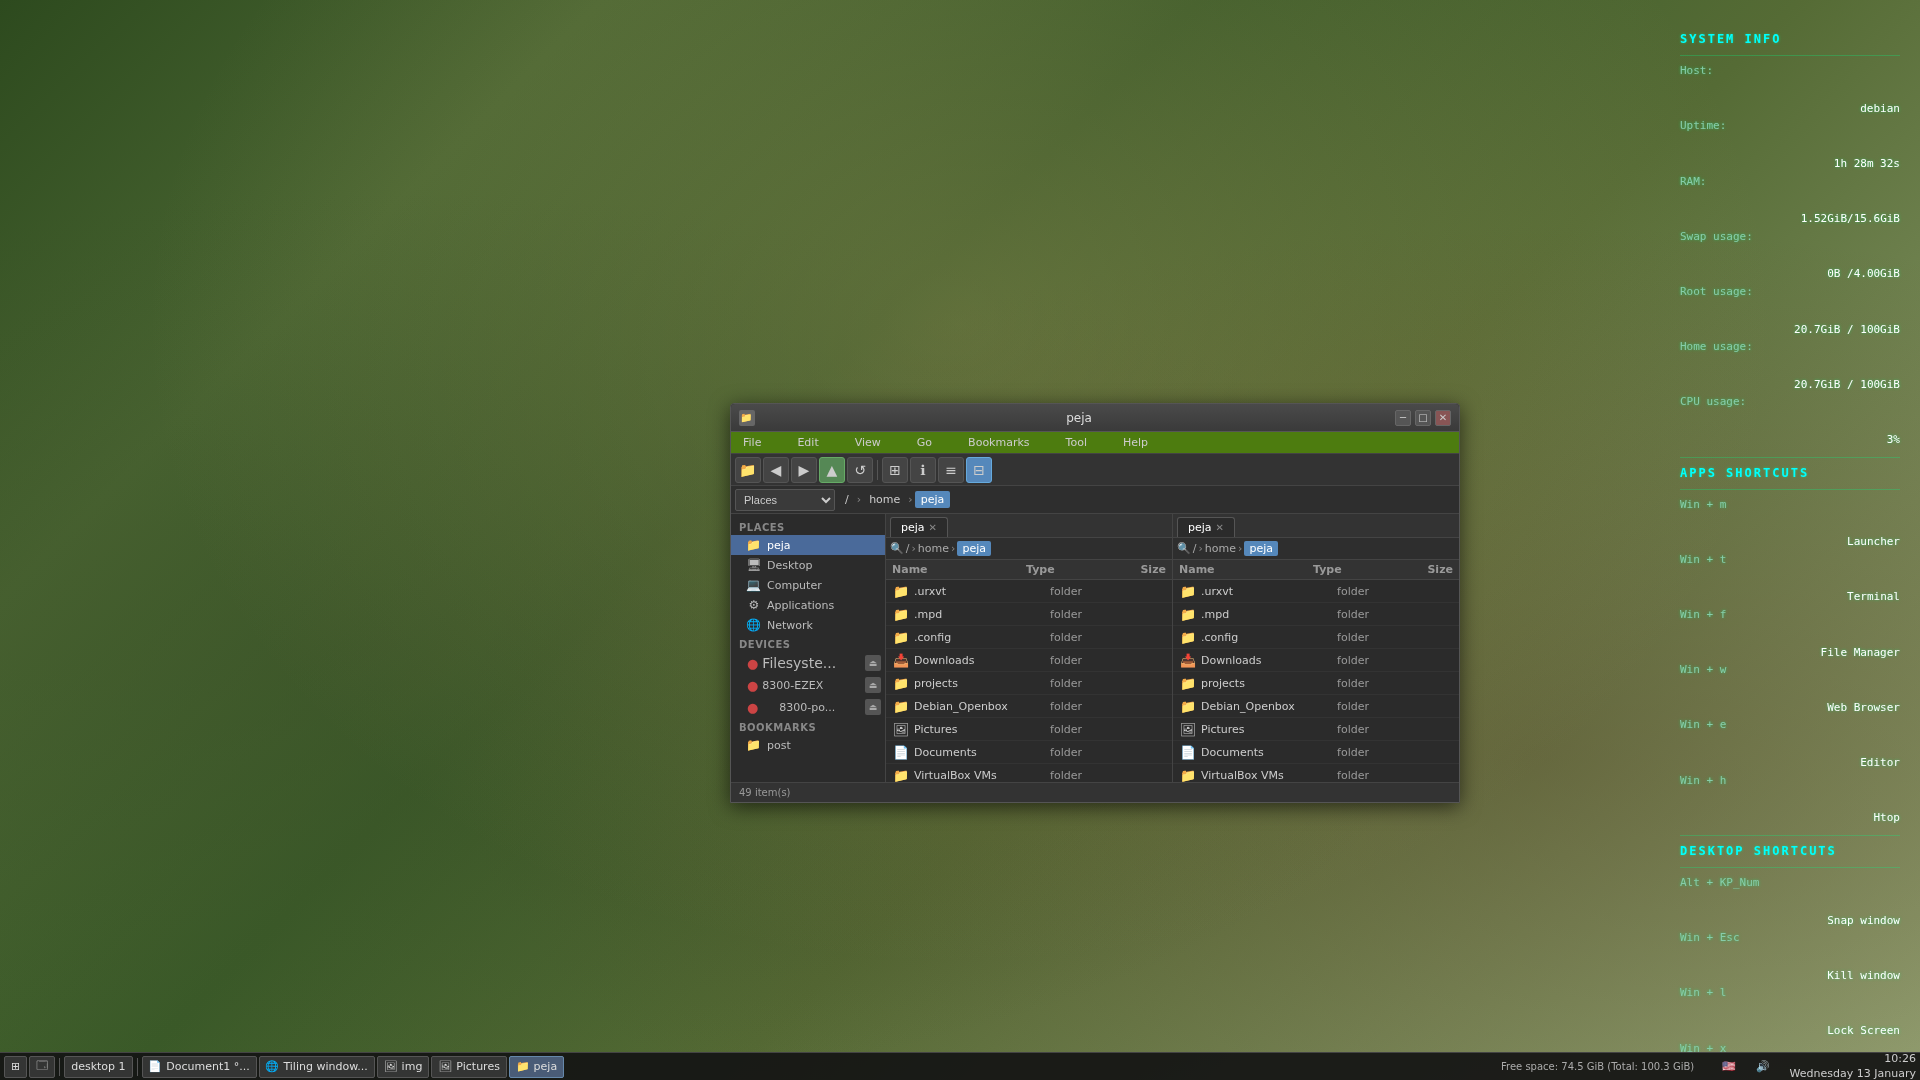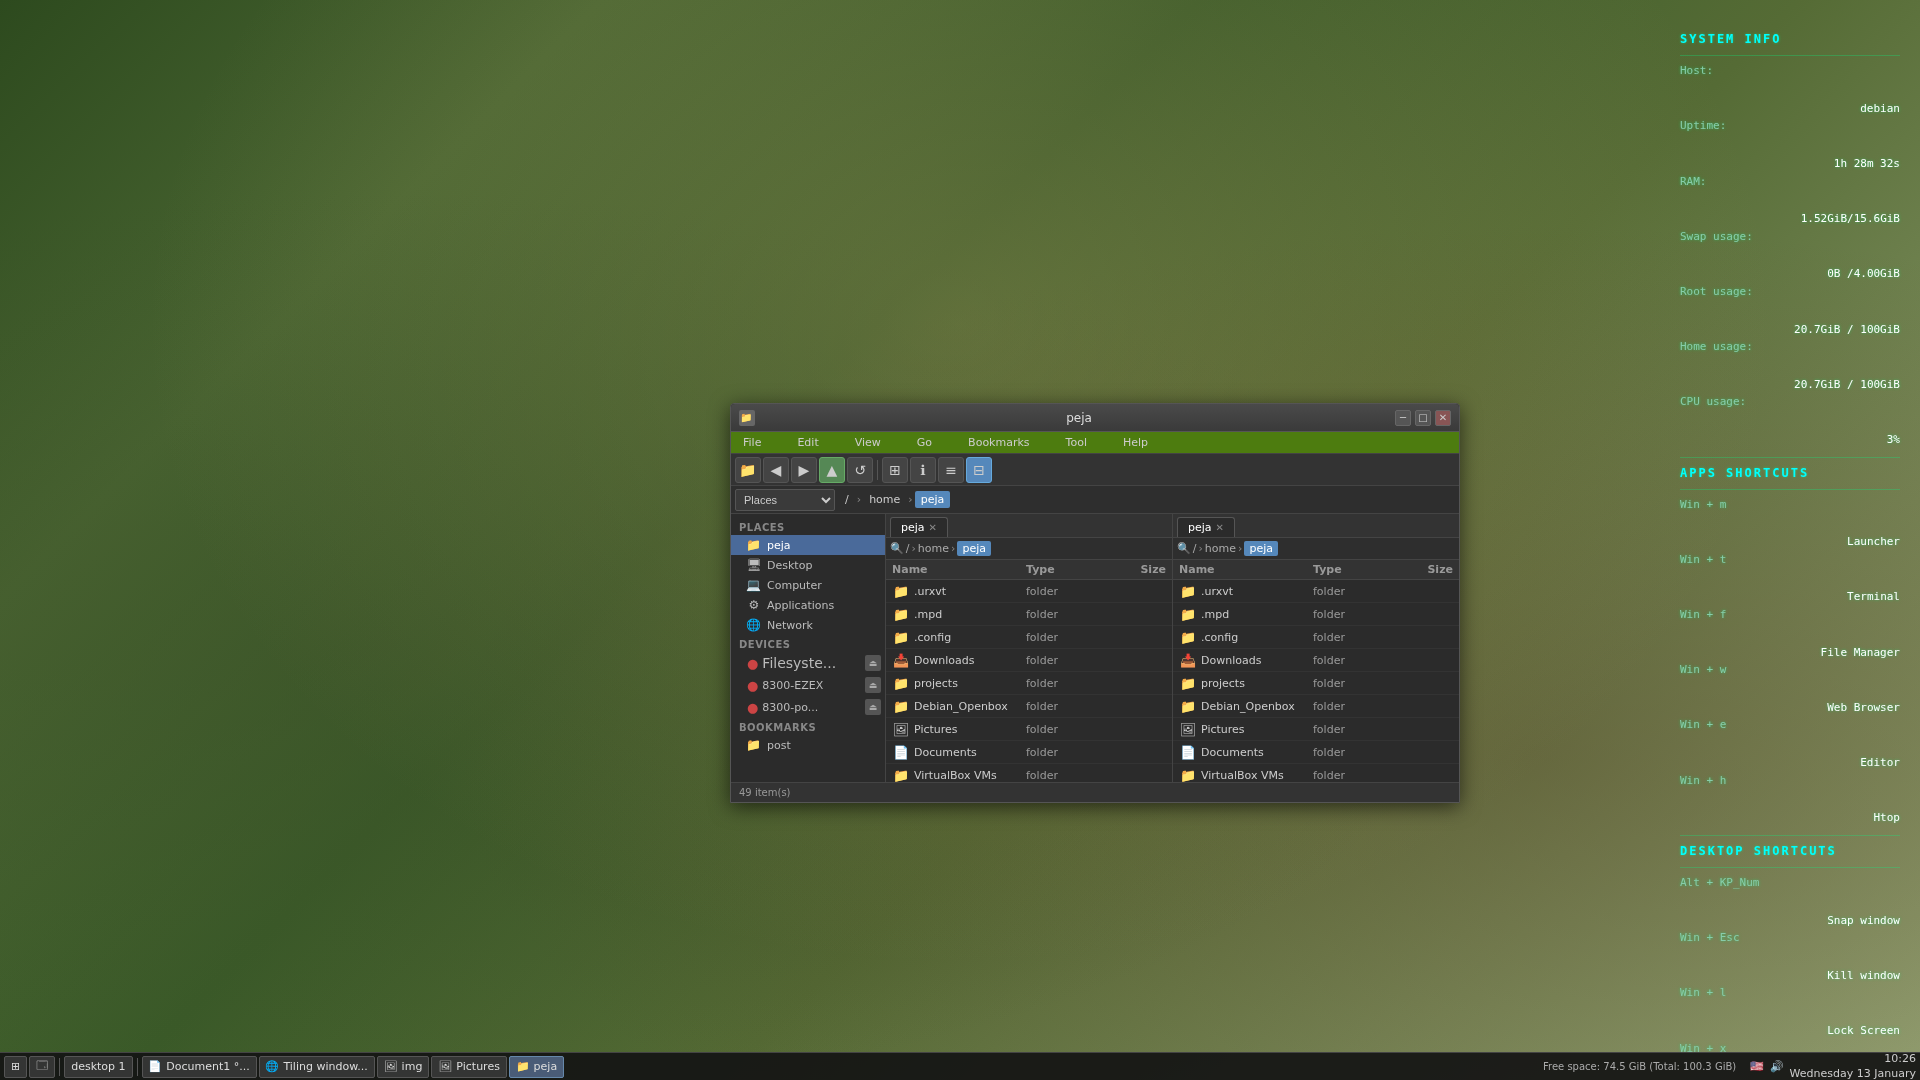--- a/index.html
+++ b/index.html
@@ -107,21 +107,21 @@
       width: 1px;
       height: 18px;
       background: #555;
       margin: 0 2px;
     }
 
     #taskbar-right {
       margin-left: auto;
       display: flex;
       align-items: center;
-      gap: 6px;
+      gap: 20px;
       color: #ccc;
       font-size: 11px;
     }
 
     #clock {
       text-align: right;
       line-height: 1.3;
       font-size: 11px;
     }
 
@@ -487,21 +487,21 @@
       height: 18px;
       margin-right: 4px;
       display: flex;
       align-items: center;
       justify-content: center;
       font-size: 13px;
       flex-shrink: 0;
     }
 
     .file-name { flex: 1; overflow: hidden; text-overflow: ellipsis; white-space: nowrap; }
-    .file-type { width: 80px; color: #999; }
+    .file-type { width: 80px; color: #999; text-align: center; }
     .file-size { width: 60px; text-align: right; color: #999; }
 
     
     #status-bar {
       height: 20px;
       background: #333;
       border-top: 1px solid #444;
       display: flex;
       align-items: center;
       padding: 0 8px;
@@ -688,21 +688,21 @@
           <span style="font-size:14px;color:#bbb;flex:1;">Filesyste...</span>
           <div class="device-eject">⏏</div>
         </div>
         <div class="sidebar-device">
           <span style="color:#cc4444;font-size:13px;">●</span>
           <span style="font-size:11px;color:#bbb;flex:1;">8300-EZEX</span>
           <div class="device-eject">⏏</div>
         </div>
         <div class="sidebar-device">
           <span style="color:#cc4444;font-size:13px;">●</span>
-          <span style="font-size:11px;color:#bbb;flex:1;">8300-po...</span>
+          <span style="font-size:11px;color:#bbb;flex:1;margin-left:17px;">8300-po...</span>
           <div class="device-eject">⏏</div>
         </div>
 
         <div class="sidebar-section-header">Bookmarks</div>
         <div class="sidebar-item">
           <span class="sidebar-item-icon">📁</span>
           <span>post</span>
         </div>
       </div>
 

